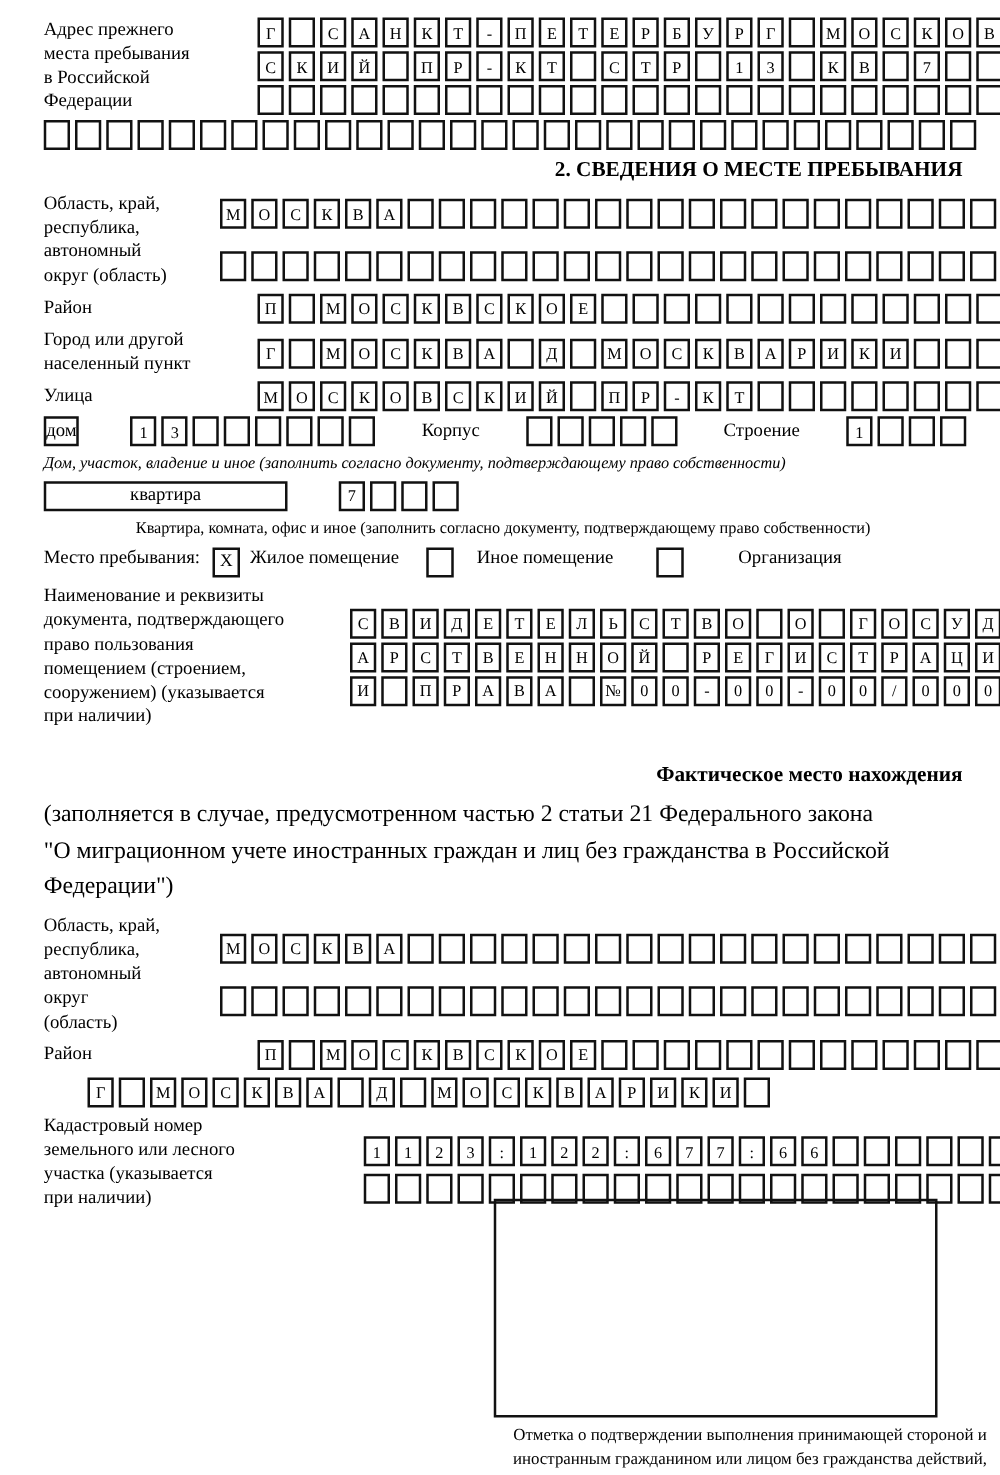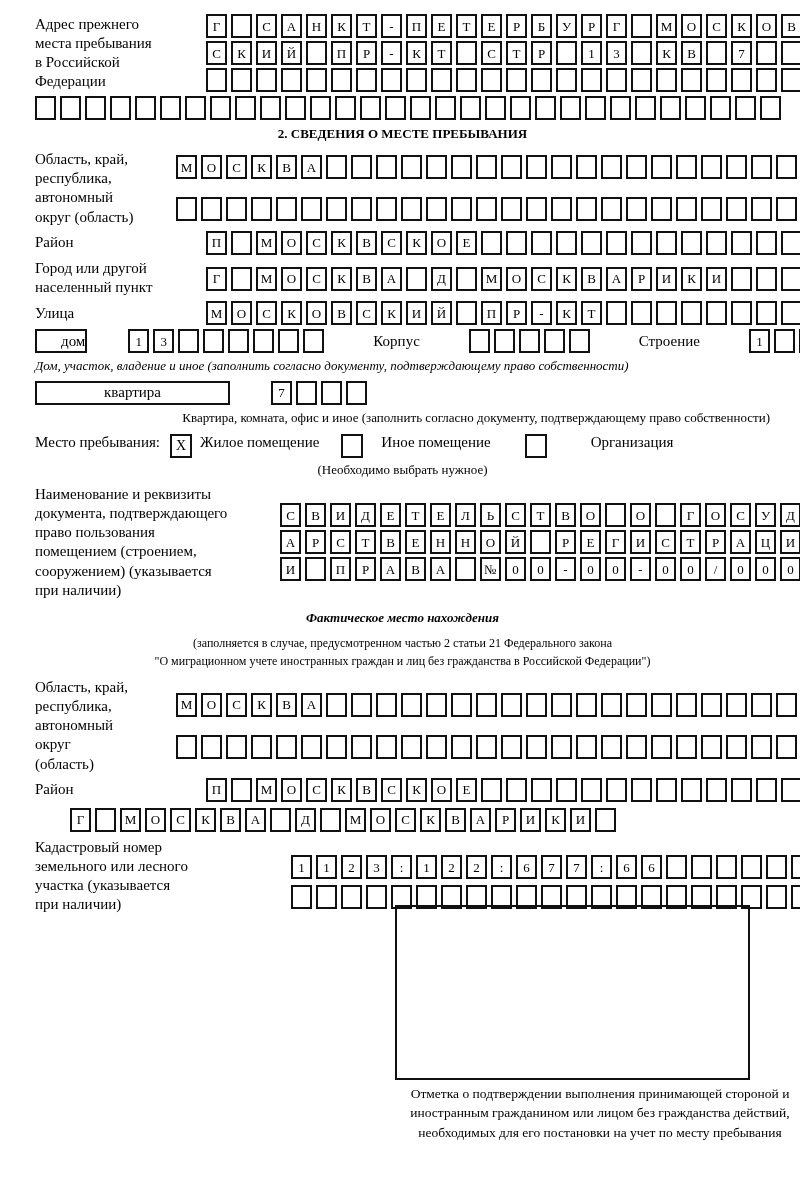--- a/index.html
+++ b/index.html
@@ -9,30 +9,30 @@
   .field{display:flex;align-items:center;margin-bottom:4px;gap:31px;}
   .flabel{flex-shrink:0;font-size:15px;line-height:1.28;white-space:pre-line;}
   .w140{width:140px;} .w110{width:110px;} .w214{width:214px;} .w190{width:190px;}
   .rows{display:flex;flex-direction:column;gap:3px;}
   .rows.sp{gap:18px;}
   .boxrow{display:flex;gap:4px;}
   .cbox{box-sizing:border-box;flex-shrink:0;width:21px;height:24px;border:2px solid #111;
         display:flex;align-items:center;justify-content:center;font-size:13px;line-height:1;}
   .fullrow{margin-top:3px;}
   .note{font-size:13px;text-align:center;margin:3px 0 6px 0;line-height:1.35;}
-  .sec-title{font-weight:bold;font-size:13px;text-align:center;margin:6px 0 8px 0;}
+  .sec-title{font-weight:bold;font-size:17px;text-align:right;margin:6px 0 8px 0;}
   .labelbox{box-sizing:border-box;height:24px;border:2px solid #111;display:flex;
             align-items:center;justify-content:center;font-size:15px;}
-  .lb-dom{width:165px;margin-right:10px;padding-left:24px;}
+  .lb-dom{width:165px;margin-right:10px;}
   .lb-kv{width:195px;margin-right:10px;}
-  .inline-lbl{font-size:15px;line-height:24px;margin:0 18px;}
+  .inline-lbl{font-size:15px;line-height:24px;margin:0 6px;}
   .chkrow{display:flex;align-items:flex-start;margin:8px 0 2px 0;font-size:15px;}
   .chk{box-sizing:border-box;width:22px;height:24px;border:2px solid #111;display:flex;
        align-items:center;justify-content:center;font-size:14px;flex-shrink:0;}
-  .fact-note{font-size:12px;text-align:center;line-height:1.5;margin-bottom:8px;}
+  .fact-note{font-size:19px;line-height:1.5;margin-bottom:8px;}
   .stamp-rect{box-sizing:border-box;width:355px;height:175px;border:2px solid #111;
               margin-left:360px;margin-top:-14px;}
   .stamp-cap{width:420px;margin-left:355px;margin-top:4px;font-size:13.5px;
              text-align:center;line-height:1.45;}
   .mt6{margin-top:6px;} .mt2{margin-top:2px;}
 </style>
 </head>
 <body>
 
 <div class="page">
@@ -345,32 +345,31 @@
 
   <div class="field">
     <div class="labelbox lb-kv">квартира</div>
     <div class="boxrow">
         <span class="cbox">7</span>
         <span class="cbox"></span>
         <span class="cbox"></span>
         <span class="cbox"></span>
       </div>
   </div>
-  <div class="note" style="text-align:right;">Квартира, комната, офис и иное (заполнить согласно документу, подтверждающему право собственности)</div>
+  <div class="note" style="text-align:center;">Квартира, комната, офис и иное (заполнить согласно документу, подтверждающему право собственности)</div>
 
   <div class="chkrow">
     <span>Место пребывания:</span>
     <span class="chk" style="margin-left:10px;">X</span>
     <span style="margin-left:8px;">Жилое помещение</span>
     <span class="chk" style="margin-left:22px;"></span>
     <span style="margin-left:18px;">Иное помещение</span>
     <span class="chk" style="margin-left:34px;"></span>
     <span style="margin-left:44px;">Организация</span>
   </div>
-  <div class="note">(Необходимо выбрать нужное)</div>
 
   <div class="field mt6">
     <div class="flabel w214">Наименование и реквизиты
 документа, подтверждающего
 право пользования
 помещением (строением,
 сооружением) (указывается
 при наличии)</div>
     <div class="rows">
       <div class="boxrow">
@@ -438,21 +437,21 @@
           <span class="cbox">0</span>
           <span class="cbox">0</span>
           <span class="cbox">/</span>
           <span class="cbox">0</span>
           <span class="cbox">0</span>
           <span class="cbox">0</span>
         </div>
     </div>
   </div>
 
-  <div class="sec-title" style="margin-top:10px;font-style:italic;">Фактическое место нахождения</div>
+  <div class="sec-title" style="margin-top:27px;">Фактическое место нахождения</div>
   <div class="fact-note">
     <span>(заполняется в случае, предусмотренном частью 2 статьи 21 Федерального закона</span><br>
     <span>"О миграционном учете иностранных граждан и лиц без гражданства в Российской Федерации")</span>
   </div>
 
   <div class="field">
     <div class="flabel w110">Область, край,
 республика,
 автономный округ
 (область)</div>

